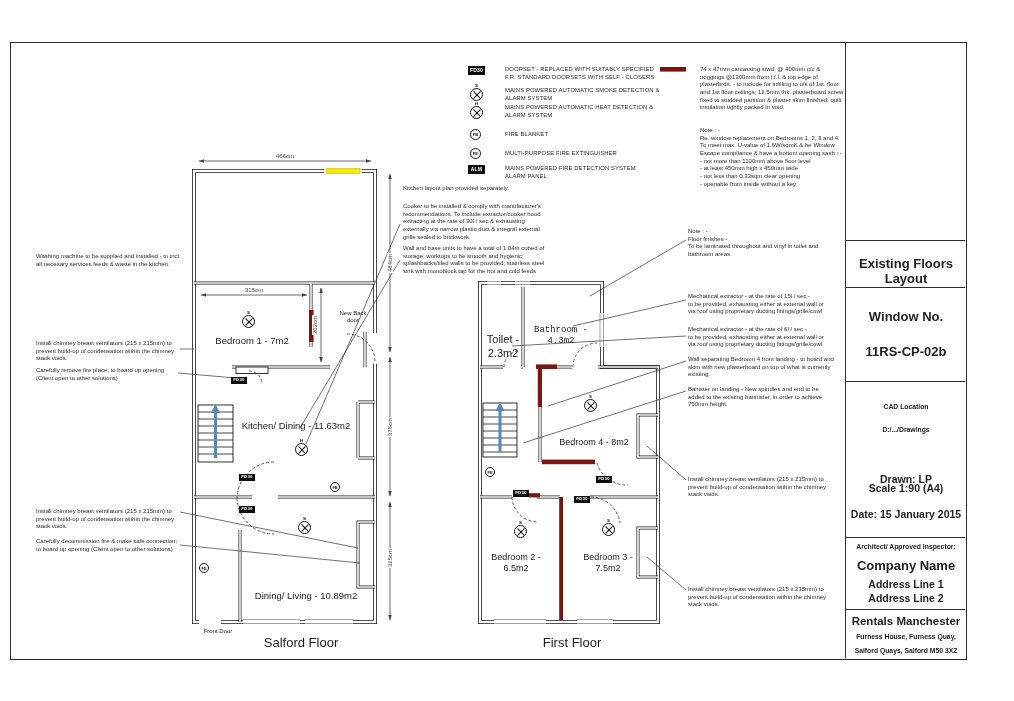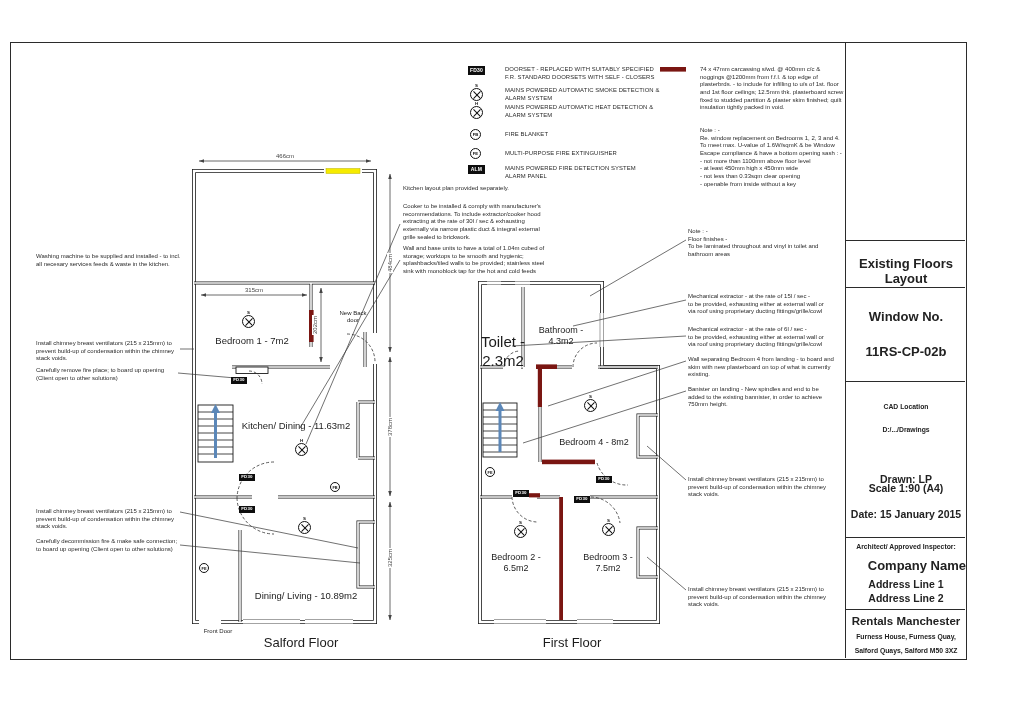--- a/index.html
+++ b/index.html
@@ -289,23 +289,23 @@
     <span class="letter">H</span>
       <span class="c"></span>
   </div>
   <div class="det" style="left:298px;top:521px;">
     <span class="letter">S</span>
       <span class="c"></span>
   </div>
   <div class="mini-circle" style="left:330px;top:482px;">FB</div>
   <div class="mini-circle" style="left:199px;top:563px;">FE</div>
 
-  <div class="room-label" style="left:503px;top:333px;font-size:15px;">Toilet -
+  <div class="room-label" style="left:503px;top:333px;font-size:11px;">Toilet -
 2.3m2</div>
-  <div class="room-label" style="left:561px;top:325px;font-size:9px;">Bathroom -
+  <div class="room-label" style="left:561px;top:325px;font-size:9px;font-family:Liberation Mono, monospace;">Bathroom -
 4.3m2</div>
   <div class="room-label" style="left:594px;top:437px;font-size:9px;">Bedroom 4 - 8m2</div>
   <div class="room-label" style="left:516px;top:552px;font-size:9px;">Bedroom 2 -
 6.5m2</div>
   <div class="room-label" style="left:608px;top:552px;font-size:9px;">Bedroom 3 -
 7.5m2</div>
   <div class="floor-title" style="left:572px;top:635px;">First Floor</div>
 
   <div class="fd30" style="left:596px;top:476px;">FD30</div>
   <div class="fd30" style="left:513px;top:490px;">FD30</div>
@@ -328,21 +328,21 @@
   <div>
     <div class="tb big" style="top:256px;">Existing Floors Layout</div>
     <div class="tb big" style="top:309px;">Window No.</div>
     <div class="tb big" style="top:344px;">11RS-CP-02b</div>
     <div class="tb small" style="top:403px;">CAD Location</div>
     <div class="tb small" style="top:426px;">D:/.../Drawings</div>
     <div class="tb med" style="top:473px;">Drawn: LP</div>
     <div class="tb med" style="top:482px;">Scale 1:90 (A4)</div>
     <div class="tb med" style="top:508px;">Date: 15 January 2015</div>
     <div class="tb small" style="top:543px;">Architect/ Approved Inspector:</div>
-    <div class="tb big" style="top:558px;text-align:right;">Company Name</div>
+    <div class="tb big" style="top:558px;">Company Name</div>
     <div class="tb med" style="top:578px;">Address Line 1</div>
     <div class="tb med" style="top:592px;">Address Line 2</div>
     <div class="tb big" style="top:615px;font-size:11.5px;">Rentals Manchester</div>
     <div class="tb small" style="top:633px;">Furness House, Furness Quay,</div>
     <div class="tb small" style="top:647px;">Salford Quays, Salford M50 3XZ</div>
   </div>
 
 </div>
 
 </body></html>

